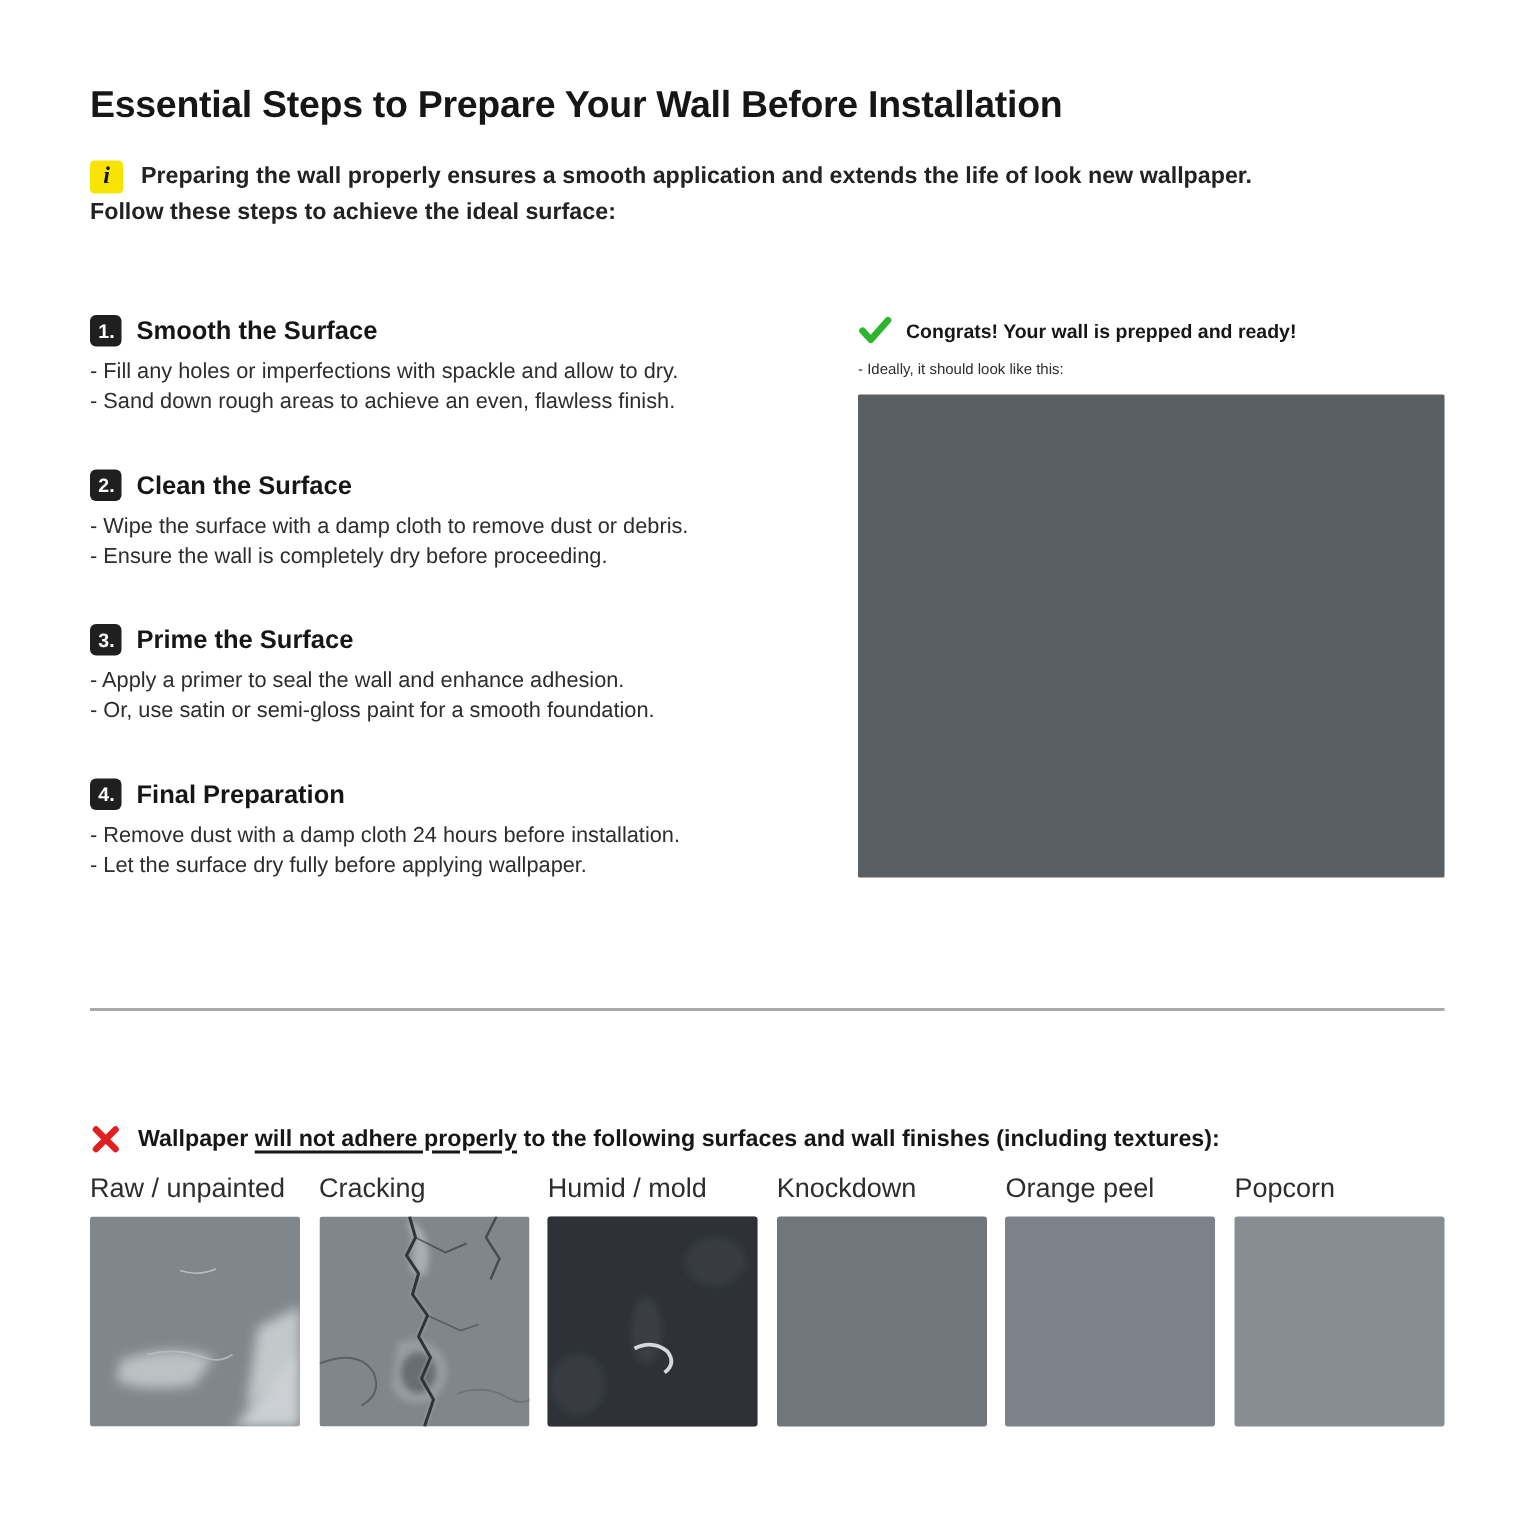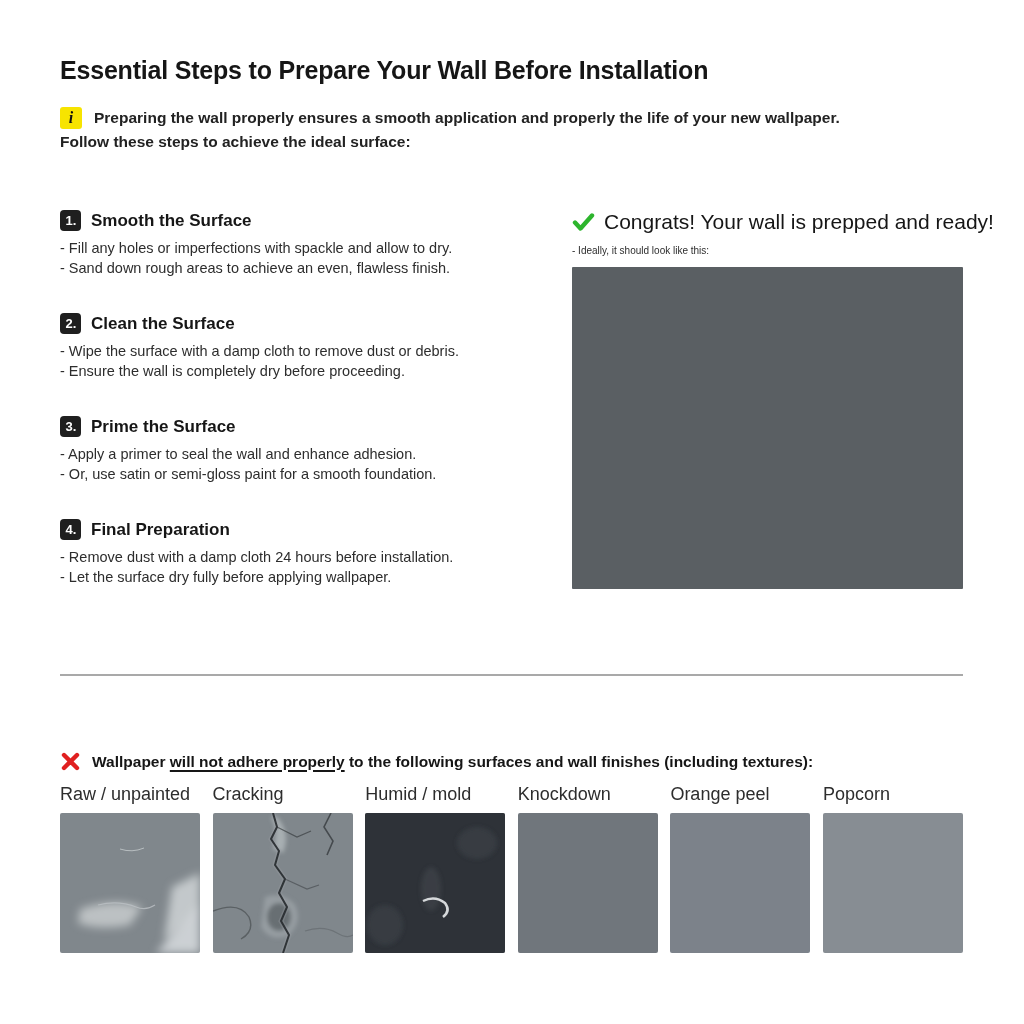--- a/index.html
+++ b/index.html
@@ -45,21 +45,21 @@
     background:var(--badge_black);color:#ffffff;
     display:inline-flex;align-items:center;justify-content:center;
     font-size:13px;font-weight:bold;line-height:1;padding-left:1px;
   }
   .step-title{font-size:17px;font-weight:bold;color:var(--heading_color);white-space:nowrap;}
   .step-line{font-size:14.5px;line-height:20px;color:var(--body_color);white-space:nowrap;}
 
   .result-col{width:391px;flex:0 0 auto;}
   .result-head{display:flex;align-items:center;margin-bottom:7px;white-space:nowrap;}
   .check-icon{flex:0 0 auto;margin-right:9px;color:var(--success_green);display:inline-flex;}
-  .result-title{font-size:21px;font-weight:normal;color:var(--heading_color);}
+  .result-title{font-size:13px;font-weight:bold;color:var(--heading_color);}
   .result-subtitle{font-size:10px;line-height:20px;margin-bottom:6px;}
   .wall-photo{display:block;border-radius:1px;}
 
   .divider{border:none;border-top:2px solid var(--divider_gray);margin:85px 0 0 0;}
 
   .warning-head{margin-top:75px;display:flex;align-items:center;white-space:nowrap;}
   .x-icon{flex:0 0 auto;margin-right:11px;color:var(--error_red);display:inline-flex;}
   .warning-text{font-size:15.5px;font-weight:bold;color:var(--heading_color);text-align:right;}
   .warning-text .u{text-decoration:underline;text-underline-offset:3px;text-decoration-thickness:1.5px;}
 
@@ -138,21 +138,21 @@
   </defs>
 </svg>
 
 <div class="page">
 
   <h1 class="title">Essential Steps to Prepare Your Wall Before Installation</h1>
 
   <div class="intro">
     <div class="intro-row">
       <span class="info-icon">i</span>
-      <span>Preparing the wall properly ensures a smooth application and properly the life of your new wallpaper.</span>
+      <span>Preparing the wall properly ensures a smooth application and extends the life of look new wallpaper.</span>
     </div>
     <div class="intro-line2">Follow these steps to achieve the ideal surface:</div>
   </div>
 
   <div class="main-cols">
 
     <div class="steps-col">
 
       <div class="step">
         <div class="step-head">

